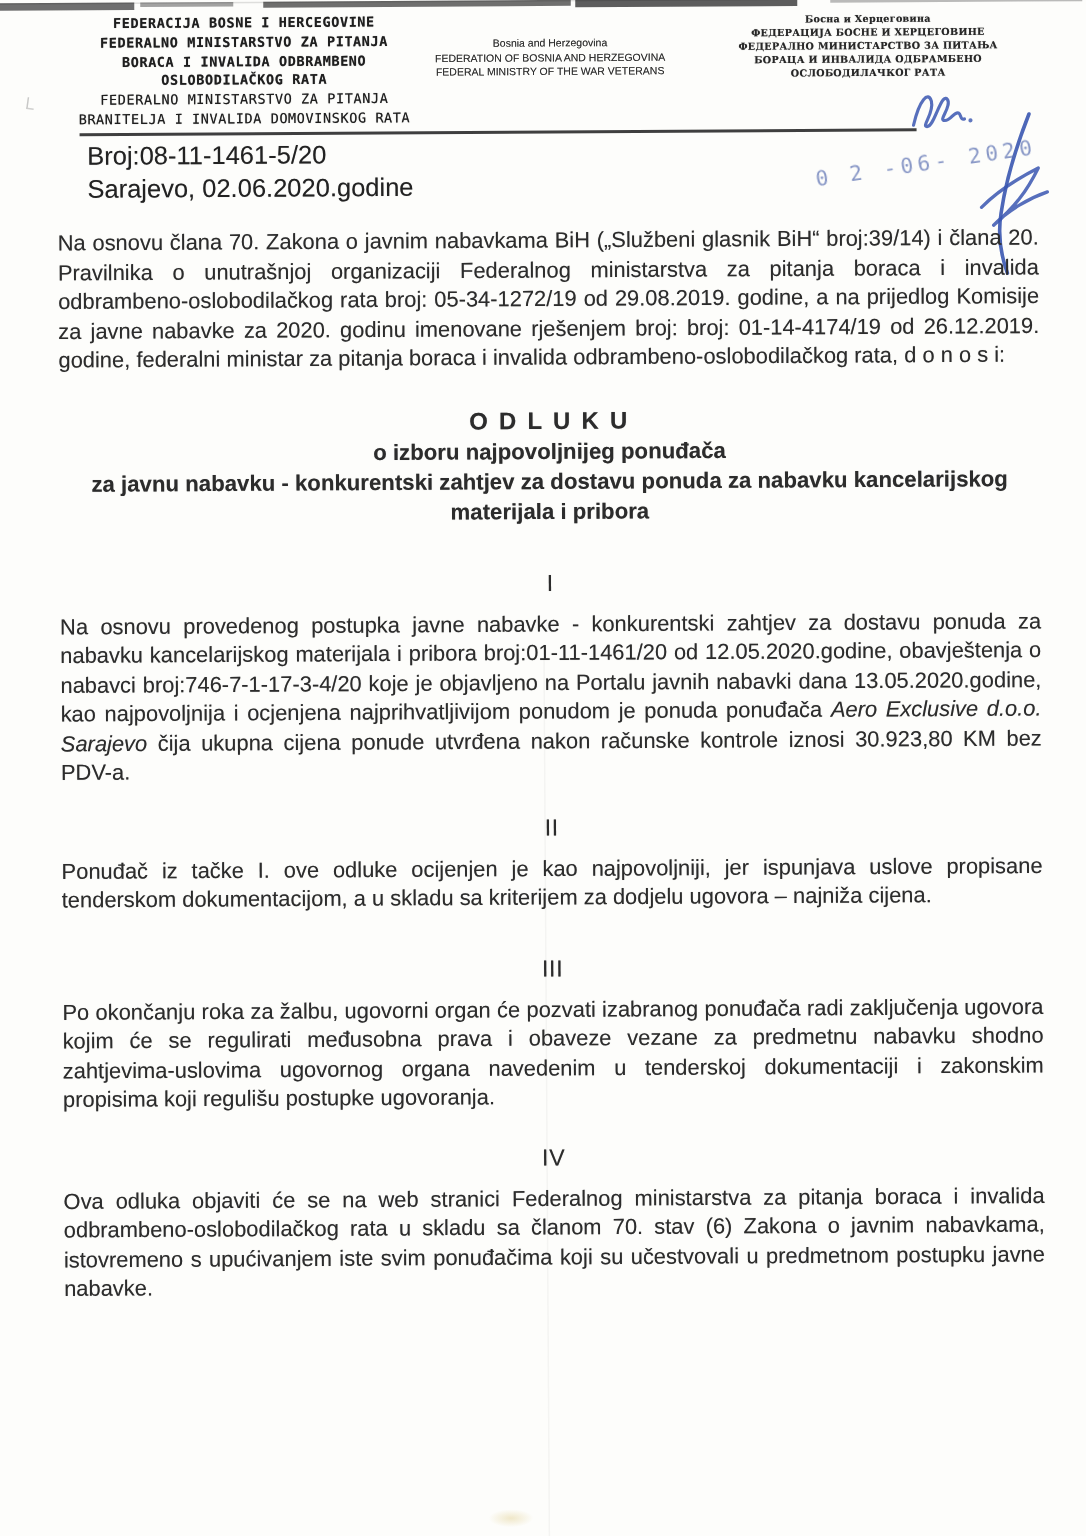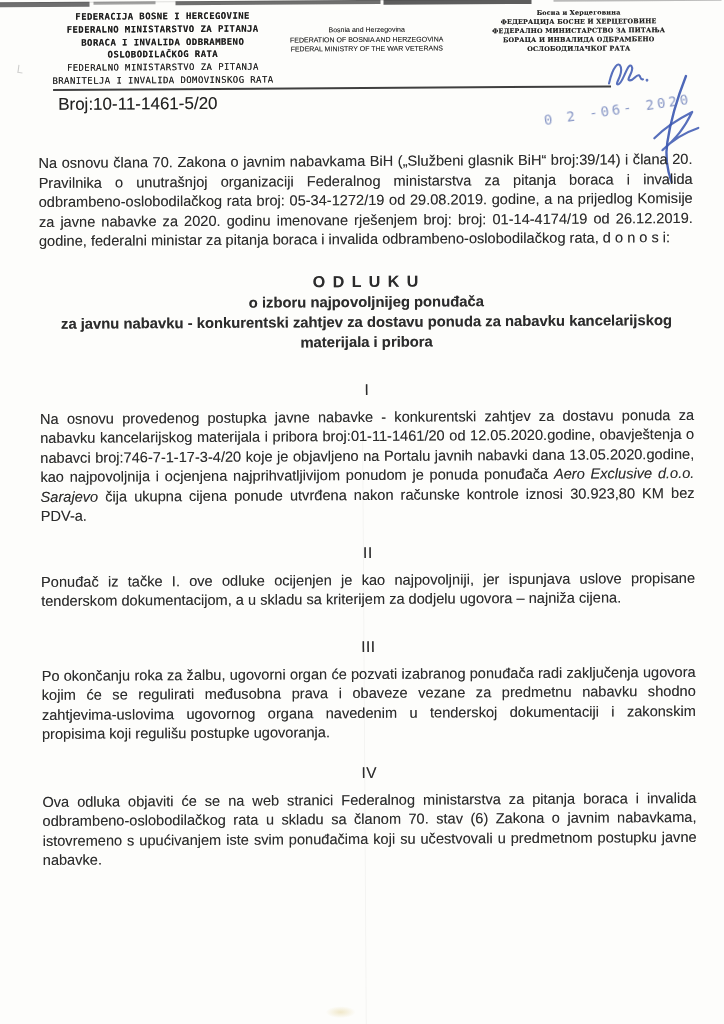--- a/index.html
+++ b/index.html
@@ -147,21 +147,22 @@
     <div>Босна и Херцеговина</div>
     <div>ФЕДЕРАЦИЈА БОСНЕ И ХЕРЦЕГОВИНЕ</div>
     <div>ФЕДЕРАЛНО МИНИСТАРСТВО ЗА ПИТАЊА</div>
     <div>БОРАЦА И ИНВАЛИДА ОДБРАМБЕНО</div>
     <div>ОСЛОБОДИЛАЧКОГ РАТА</div>
   </div>
 
   <div class="lh-rule"></div>
 
   <div class="ref-block">
-    <div>Broj:10-11-1461-5/20</div>
+    <div>Broj:08-11-1461-5/20</div>
+    <div>Sarajevo, 02.06.2020.godine</div>
   </div>
 
   <div class="initials-mark">
     <svg width="50" height="42" viewBox="0 0 50 42">
       <path d="M5,30 C9,13 15,7 17,14 C19,22 10,31 14,31 C18,31 21,18 25,13 C27,11 29,13 28,17 C27,22 22,27 26,27 C30,27 32,21 35,22 C37,23 36,27 39,26" fill="none" stroke="#3a56b0" stroke-width="2.1" stroke-linecap="round" opacity=".85"></path>
       <circle cx="43" cy="27" r="1.4" fill="#3a56b0" opacity=".8"></circle>
     </svg>
   </div>
   <div class="signature-mark">
     <svg width="62" height="112" viewBox="0 0 62 112">

